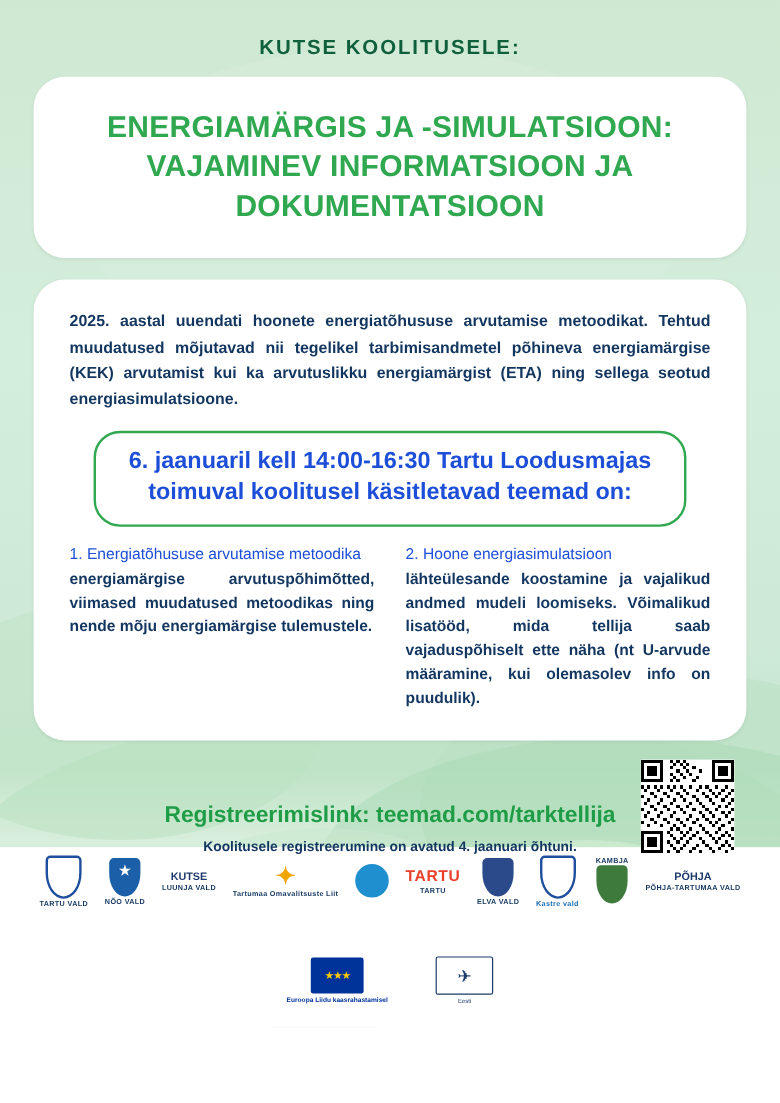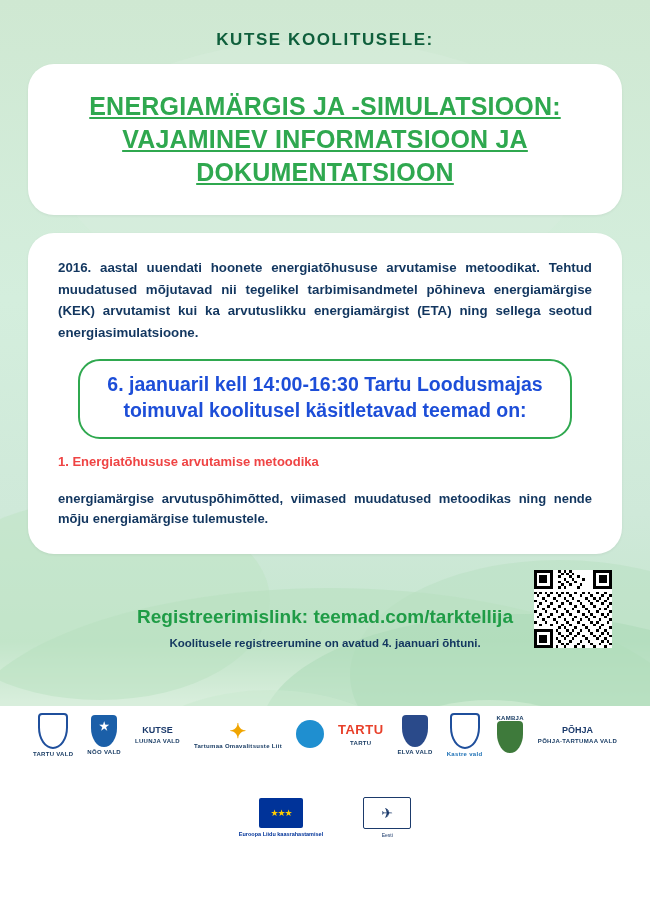--- a/index.html
+++ b/index.html
@@ -77,21 +77,20 @@
     box-shadow: 0 1px 3px rgba(0,0,0,0.06);
   }
   .title-card h1 {
     margin: 0;
     text-align: center;
     color: #2fa84f;
     font-size: 25px;
     line-height: 1.32;
     font-weight: bold;
     letter-spacing: 0.2px;
-    text-decoration: underline;
   }
 
   .body-card {
     margin: 18px 28px 0 28px;
     background: #ffffff;
     border-radius: 26px;
     padding: 24px 30px 26px 30px;
     box-shadow: 0 1px 3px rgba(0,0,0,0.06);
   }
   .body-card p {
@@ -117,25 +116,25 @@
     background: #ffffff;
   }
 
   .topics {
     display: flex;
     gap: 26px;
     margin-top: 14px;
   }
   .topic { flex: 1; }
   .topic .t-head {
-    color: #ef4444;
+    color: #1d4ed8;
     font-size: 13px;
-    font-weight: bold;
+    font-weight: normal;
     line-height: 1.45;
-    margin: 0 0 17px 0;
+    margin: 0 0 1px 0;
   }
   .topic .t-body {
     color: #12365f;
     font-size: 13px;
     line-height: 1.52;
     margin: 0;
   }
 
   .register-row {
     position: relative;
@@ -242,28 +241,32 @@
   <div class="white-base"></div>
 
   <div class="content">
     <div class="kicker">KUTSE KOOLITUSELE:</div>
 
     <div class="title-card">
       <h1>ENERGIAMÄRGIS JA -SIMULATSIOON: VAJAMINEV INFORMATSIOON JA DOKUMENTATSIOON</h1>
     </div>
 
     <div class="body-card">
-      <p>2016. aastal uuendati hoonete energiatõhususe arvutamise metoodikat. Tehtud muudatused mõjutavad nii tegelikel tarbimisandmetel põhineva energiamärgise (KEK) arvutamist kui ka arvutuslikku energiamärgist (ETA) ning sellega seotud energiasimulatsioone.</p>
+      <p>2025. aastal uuendati hoonete energiatõhususe arvutamise metoodikat. Tehtud muudatused mõjutavad nii tegelikel tarbimisandmetel põhineva energiamärgise (KEK) arvutamist kui ka arvutuslikku energiamärgist (ETA) ning sellega seotud energiasimulatsioone.</p>
 
       <div class="highlight">6. jaanuaril kell 14:00-16:30 Tartu Loodusmajas toimuval koolitusel käsitletavad teemad on:</div>
 
       <div class="topics">
         <div class="topic">
           <p class="t-head">1. Energiatõhususe arvutamise metoodika</p>
           <p class="t-body">energiamärgise arvutuspõhimõtted, viimased muudatused metoodikas ning nende mõju energiamärgise tulemustele.</p>
+        </div>
+        <div class="topic">
+          <p class="t-head">2. Hoone energiasimulatsioon</p>
+          <p class="t-body">lähteülesande koostamine ja vajalikud andmed mudeli loomiseks. Võimalikud lisatööd, mida tellija saab vajaduspõhiselt ette näha (nt U-arvude määramine, kui olemasolev info on puudulik).</p>
         </div>
       </div>
     </div>
 
     <div class="register-row">
       <div class="register-link">Registreerimislink: teemad.com/tarktellija</div>
       <div class="register-note">Koolitusele registreerumine on avatud 4. jaanuari õhtuni.</div>
       <div class="qr">
         <svg width="78" height="78" viewBox="0 0 29 29" shape-rendering="crispEdges" aria-hidden="true">
           <rect width="29" height="29" fill="#ffffff"></rect>

